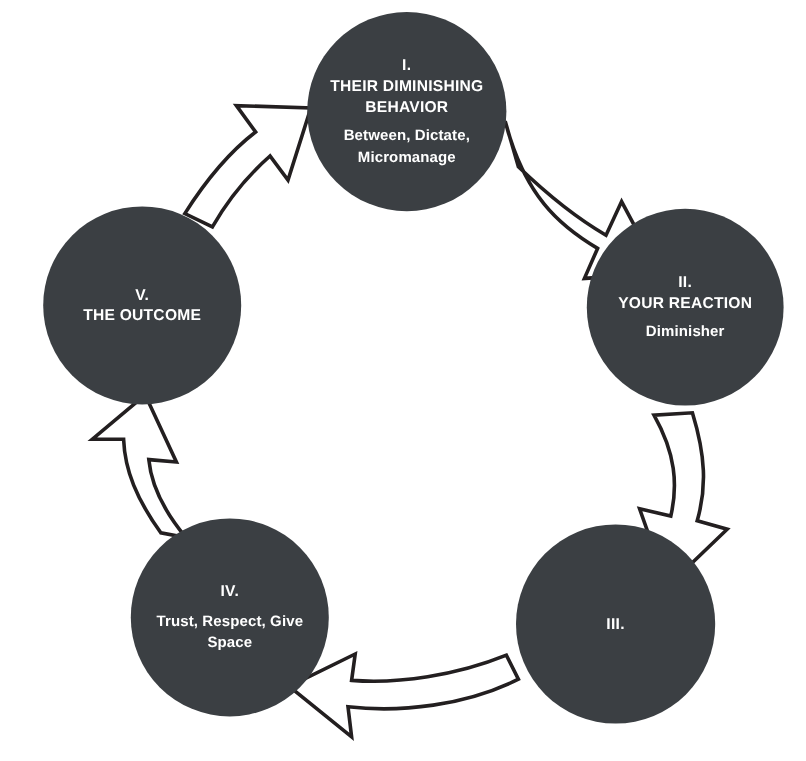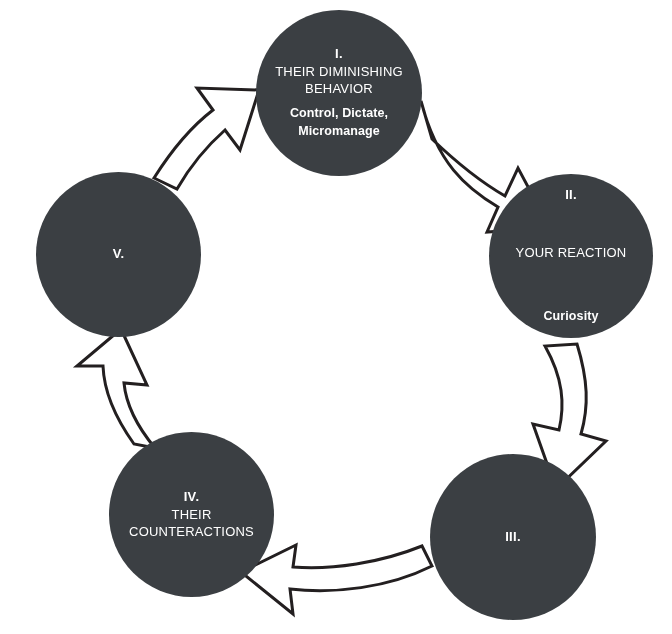--- a/index.html
+++ b/index.html
@@ -40,38 +40,38 @@
     z-index: 2;
   }
   .node .numeral {
     font-size: 13px;
     font-weight: bold;
     letter-spacing: 0.3px;
     line-height: 1.45;
   }
   .node .title {
     font-size: 13px;
-    font-weight: normal;
+    font-weight: bold;
     letter-spacing: 0.2px;
     line-height: 1.3;
     text-transform: uppercase;
     padding: 0 6px;
   }
   .node .body {
     font-size: 12.5px;
     font-weight: bold;
     line-height: 1.42;
     margin-top: 7px;
     padding: 0 10px;
     letter-spacing: 0.1px;
   }
   
   #node-1 { left: 256px; top: 10px;  width: 166px; height: 166px; }
-  #node-2 { left: 489px; top: 174px; width: 164px; height: 164px; gap: 40px; }
-  #node-3 { left: 430px; top: 454px; width: 166px; height: 166px; gap: 14px; }
+  #node-2 { left: 489px; top: 174px; width: 164px; height: 164px; }
+  #node-3 { left: 430px; top: 437px; width: 166px; height: 166px; gap: 14px; }
   #node-4 { left: 109px; top: 432px; width: 165px; height: 165px; }
   #node-5 { left: 36px;  top: 172px; width: 165px; height: 165px; }
 
   .arrow-shape {
     fill: #ffffff;
     stroke: #231f20;
     stroke-width: 3;
     stroke-linejoin: miter;
   }
 </style>
@@ -120,35 +120,36 @@
              L 197 88
              L 259 90
              L 240 150
              L 225 130
              C 208 145 192 163 177 189 Z"></path>
   </svg>
 
   <div class="node" id="node-1">
     <div class="numeral">I.</div>
     <div class="title">THEIR DIMINISHING BEHAVIOR</div>
-    <div class="body">Control, Dictate, Micromanage</div>
+    <div class="body">Between, Dictate, Micromanage</div>
   </div>
 
   <div class="node" id="node-2">
     <div class="numeral">II.</div>
     <div class="title">YOUR REACTION</div>
-    <div class="body">Curiosity</div>
+    <div class="body">Diminisher</div>
   </div>
 
   <div class="node" id="node-3">
     <div class="numeral">III.</div>
   </div>
 
   <div class="node" id="node-4">
     <div class="numeral">IV.</div>
-    <div class="title">THEIR COUNTERACTIONS</div>
+    <div class="body">Trust, Respect, Give Space</div>
   </div>
 
   <div class="node" id="node-5">
     <div class="numeral">V.</div>
+    <div class="title">THE OUTCOME</div>
   </div>
 
 </div>
 
 </body></html>

